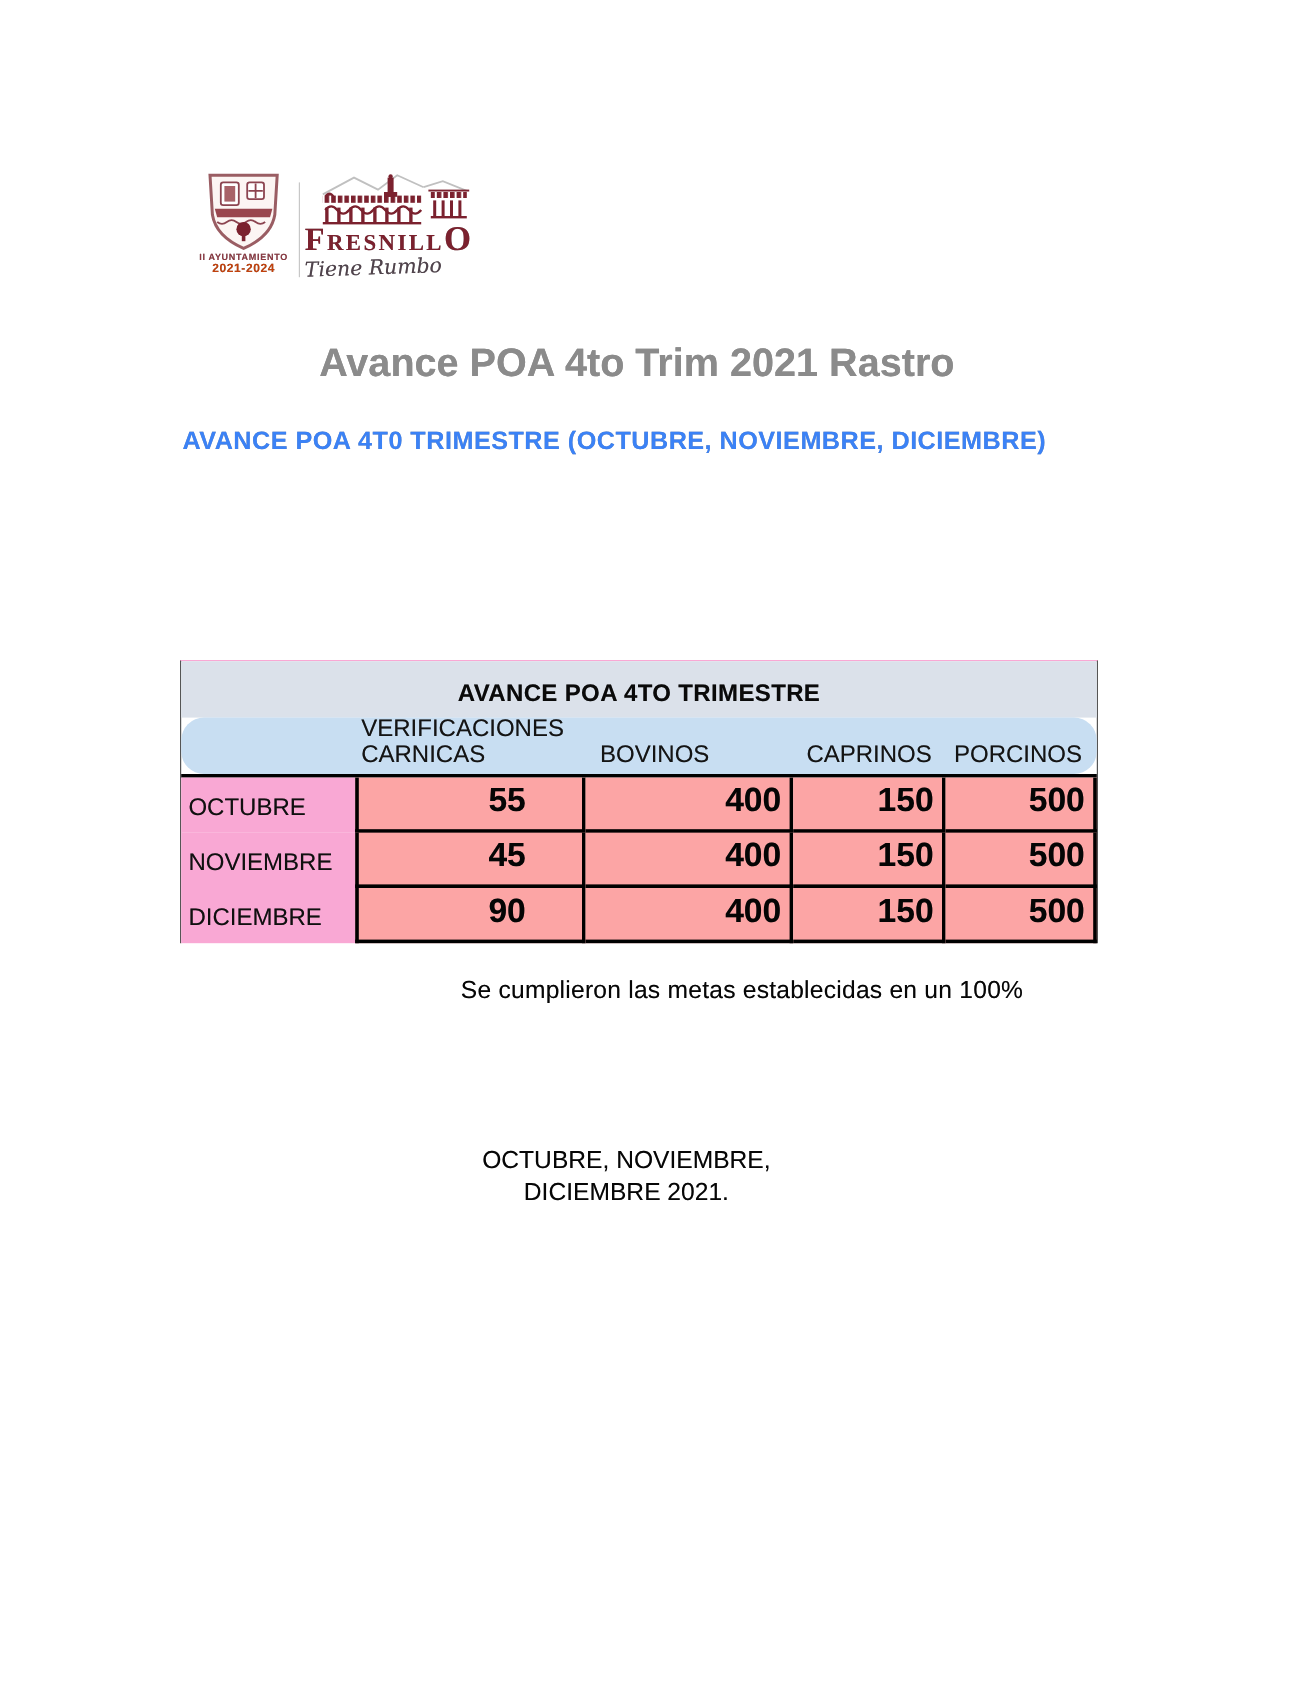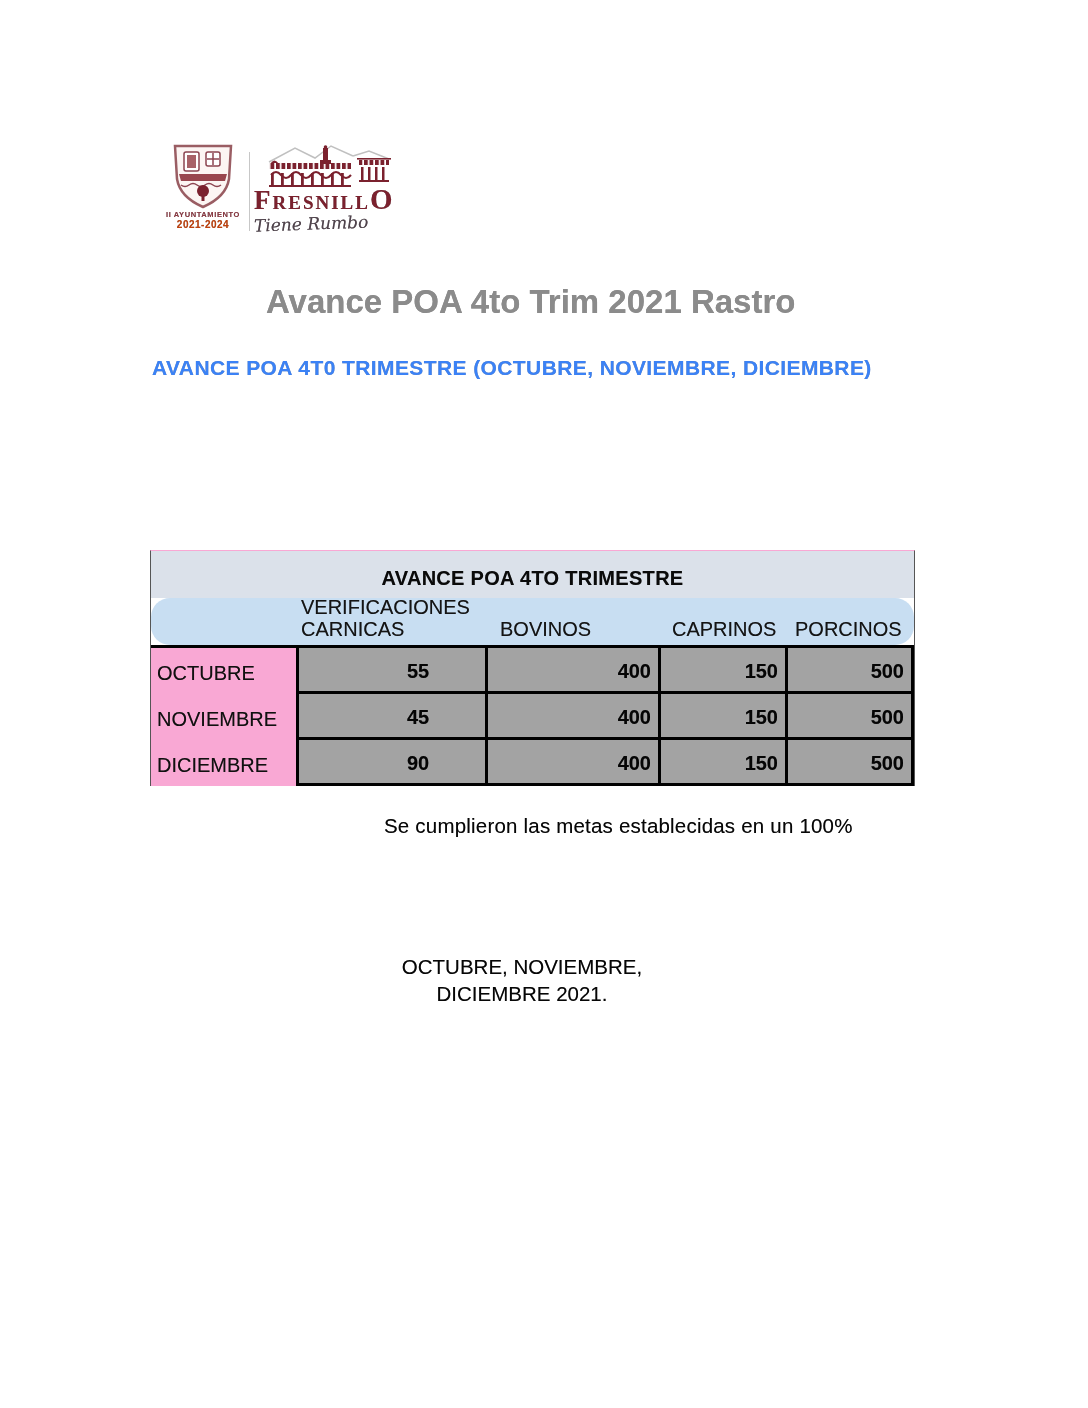--- a/index.html
+++ b/index.html
@@ -69,25 +69,25 @@
     grid-auto-rows:46px;
     border-top:3px solid #000;
   }
   .mc {
     background:#f9a8d4;
     display:flex; align-items:flex-end;
     padding:0 0 9px 6px; box-sizing:border-box;
     font-size:20px; color:#101010;
   }
   .dc {
-    background:#a3a3a3;
+    background:#fca5a5;
     border-right:3px solid #000; border-bottom:3px solid #000;
     display:flex; align-items:flex-end; justify-content:flex-end;
     padding:0 7px 8px 0; box-sizing:border-box;
-    font-size:20px; font-weight:bold; color:#050505;
+    font-size:28px; font-weight:bold; color:#050505;
   }
   .dc.c2 { border-left:3px solid #000; justify-content:flex-start; padding-left:108px; }
 
   
   .note {
     position:absolute; left:384px; top:814px;
     font-size:20.5px; color:#060606; letter-spacing:0.2px; white-space:nowrap;
   }
   .footer-block {
     position:absolute; left:346px; top:954px; width:352px;

